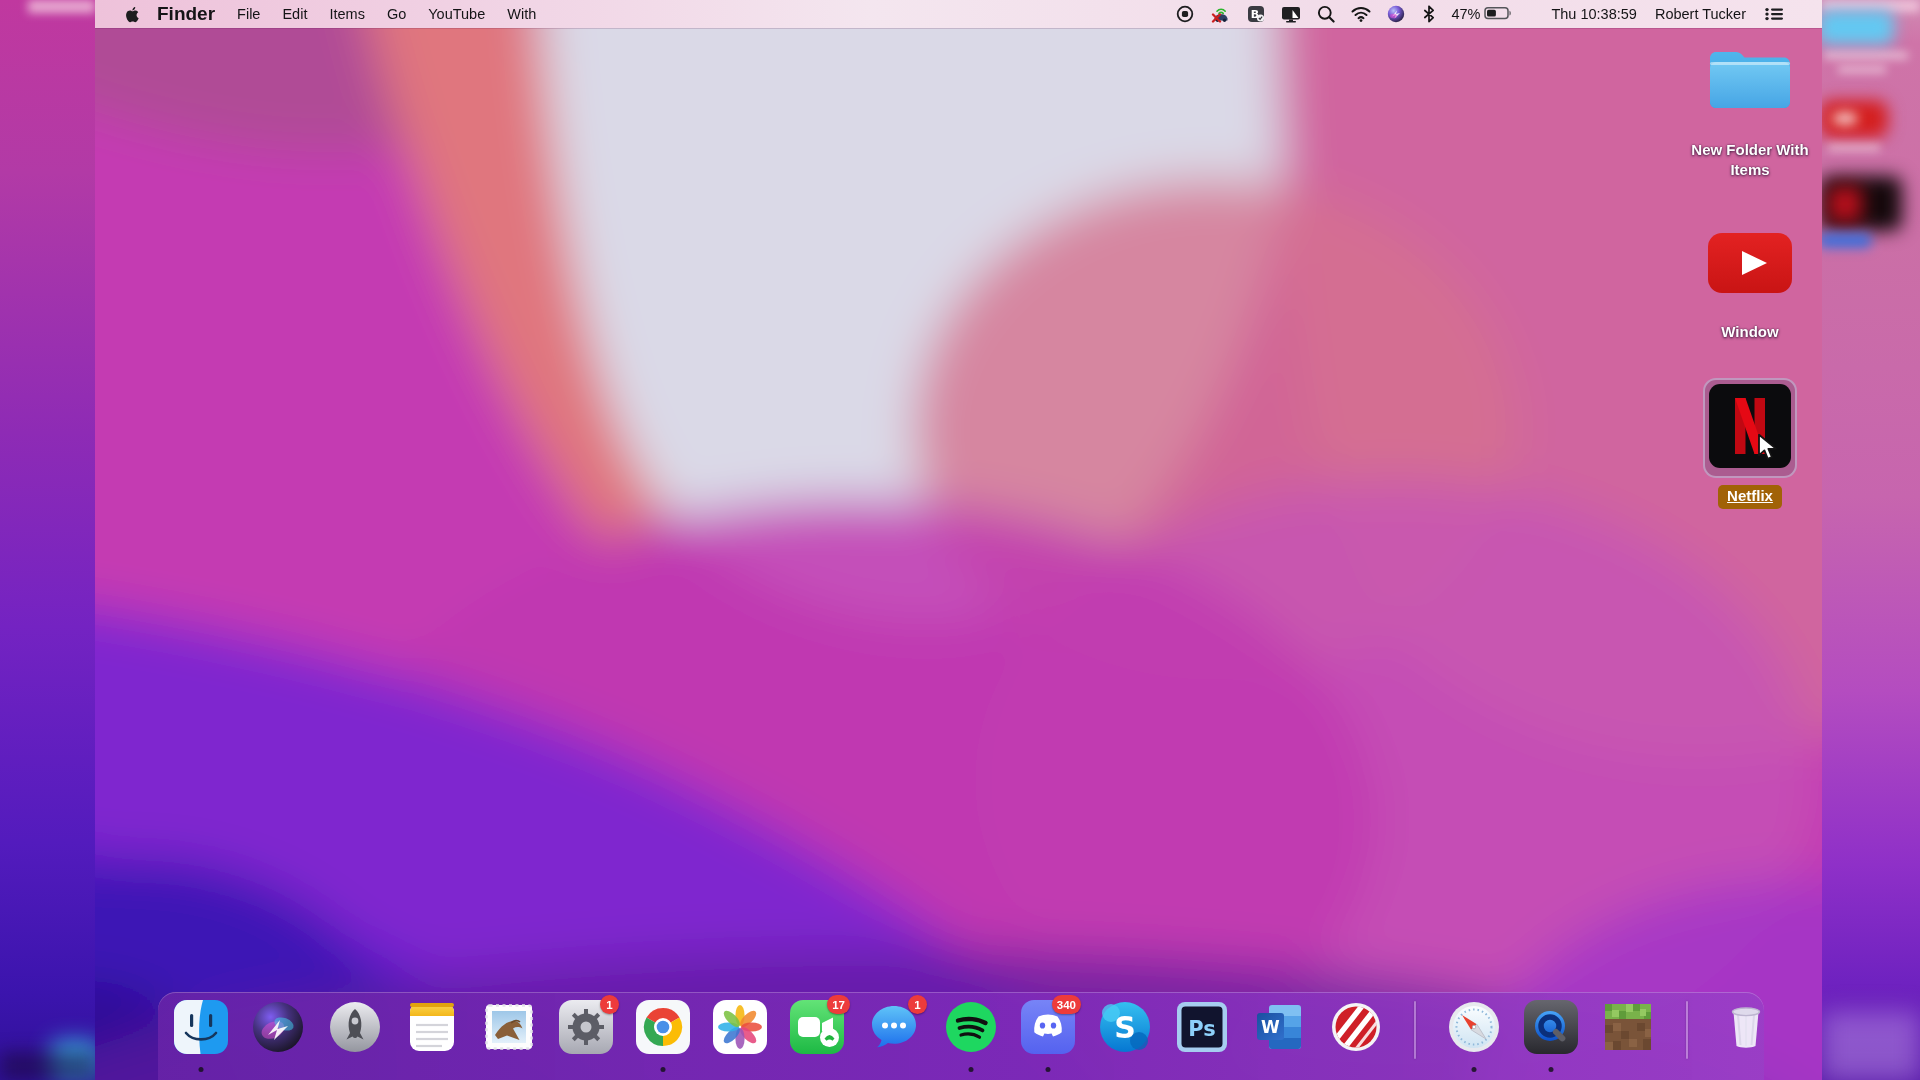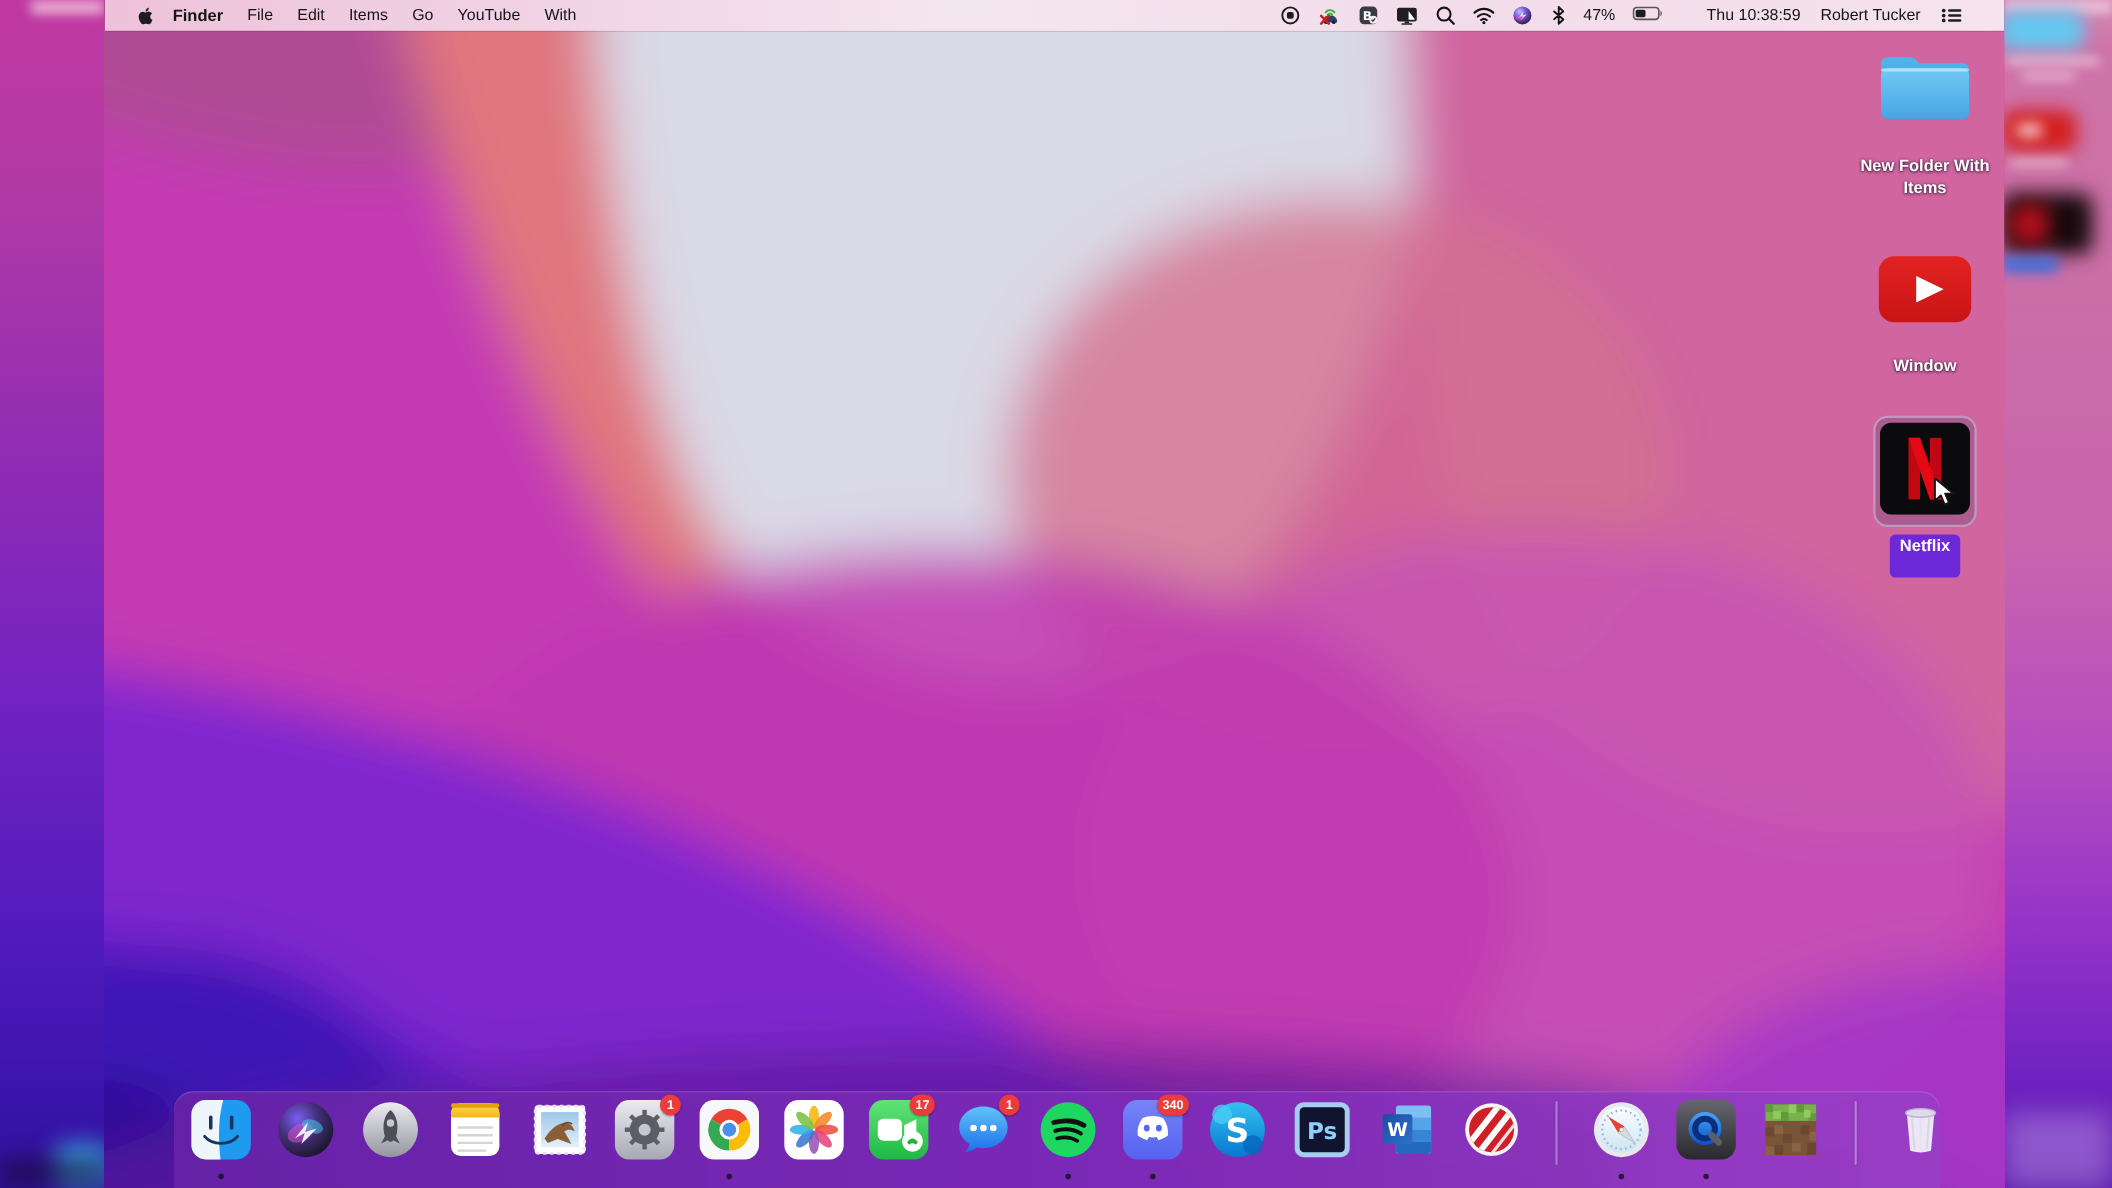--- a/index.html
+++ b/index.html
@@ -19,36 +19,36 @@
   .content{position:absolute;left:95px;top:0;width:1727px;height:1080px;overflow:hidden;}
   .wallpaper{position:absolute;left:0;top:0;width:100%;height:100%;display:block;}
 
   
   .menubar{position:absolute;left:0;top:0;width:100%;height:28px;box-sizing:border-box;
     display:flex;align-items:center;color:#141416;font-size:14.5px;
     background:linear-gradient(90deg,#eec2da 0%,#f0cfe2 18%,#f4e6ef 45%,#f2dce9 72%,#f5e3ed 100%);
     box-shadow:0 1px 0 rgba(90,20,70,.18);}
   .mb-left{display:flex;align-items:center;padding-left:24px;}
   .mb-apple{display:flex;align-items:center;padding:0 6px;}
-  .mb-app{font-weight:bold;padding:0 11px;font-size:15px;}
+  .mb-app{font-weight:bold;padding:0 11px;font-size:19px;}
   .mb-item{padding:0 11px;}
   .mb-right{margin-left:auto;display:flex;align-items:center;padding-right:30px;}
   .st-icon{display:flex;align-items:center;padding:0 8px;}
-  .mb-batt{display:flex;align-items:center;gap:16px;padding:0 6px;}
+  .mb-batt{display:flex;align-items:center;gap:4px;padding:0 6px;}
   .mb-clock{margin-left:24px;padding:0 8px;}
   .mb-user{padding:0 10px;}
 
   
   .dicon{position:absolute;left:1580px;width:150px;display:flex;flex-direction:column;align-items:center;}
   .dicon-new-folder{top:48px;}
   .dicon-youtube{top:232px;}
   .dicon-netflix{top:378px;}
   .di-label{margin-top:24px;font-size:15px;font-weight:bold;color:#fff;text-align:center;line-height:1.3;
     text-shadow:0 1px 3px rgba(30,8,40,.8),0 0 2px rgba(30,8,40,.5);max-width:128px;}
-  .dicon-netflix .di-label{margin-top:7px;background:#6d28d9;border-radius:5px;padding:1px 9px 18px;text-shadow:none;max-width:none;}
+  .dicon-netflix .di-label{margin-top:7px;background:#a16207;border-radius:5px;padding:1px 9px 3px;text-shadow:none;max-width:none;text-decoration:underline;}
   .sel-frame{background:rgba(110,80,120,.38);border:2.5px solid rgba(205,185,215,.65);border-radius:13px;padding:4px;}
 
   
   .dock{position:absolute;left:63px;top:992px;width:1606px;height:88px;box-sizing:border-box;
     border-radius:18px 18px 0 0;padding:7px 0 0 15px;display:flex;align-items:flex-start;gap:21px;
     background:linear-gradient(90deg,rgba(104,36,168,.88),rgba(128,44,186,.84) 55%,rgba(152,64,198,.82));
     box-shadow:inset 0 1px 0 rgba(255,255,255,.22);}
   .dock-item{position:relative;width:56px;height:74px;flex:0 0 auto;}
   .dock-item svg{display:block;}
   .dock-divider{flex:0 0 auto;width:2px;height:58px;margin:2px 9px 0;background:rgba(255,255,255,.34);

